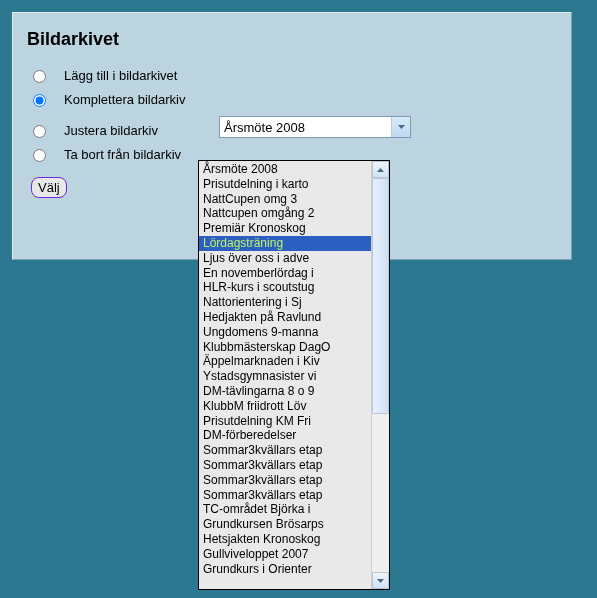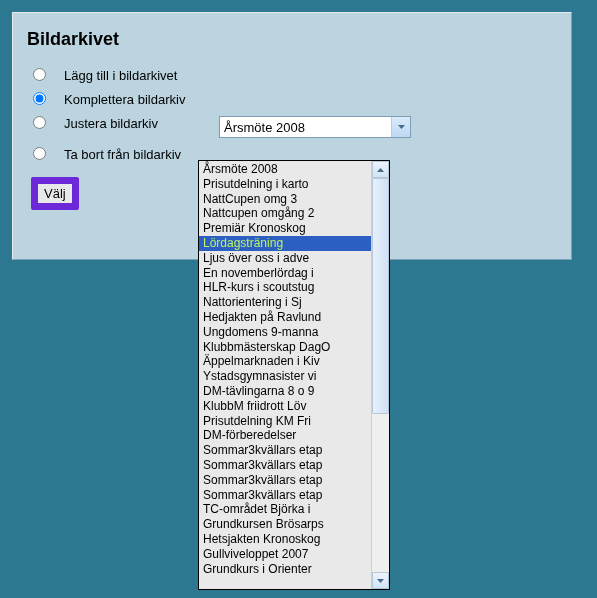--- a/index.html
+++ b/index.html
@@ -26,21 +26,21 @@
     box-sizing: border-box;
     padding: 16px 14px 14px 14px;
   }
   .panel h1 {
     margin: 0 0 18px 0;
     font-size: 18px;
     font-weight: bold;
   }
   .row {
     display: flex;
-    align-items: flex-start;
+    align-items: flex-end;
     margin-bottom: 9px;
   }
   .row input[type=radio] {
     margin: 0 18px 0 6px;
   }
   .row .lbl {
     width: 155px;
   }
   .combo {
     position: relative;
@@ -60,26 +60,26 @@
     width: 18px;
     background: linear-gradient(#d8eaf9,#bfd9f3);
     border-left: 1px solid #b6cde1;
     display: flex;
     align-items: center;
     justify-content: center;
   }
   .combo .arrow svg { display:block; }
   .btn {
     background: #e8e8e8;
-    border: 7px solid #6d28d9;
+    border: 1px solid #6d28d9;
     padding: 2px 6px;
     font-family: inherit;
     font-size: 13px;
     cursor: pointer;
-    border-radius: 2px;
+    border-radius: 8px;
     margin-left: 4px;
     margin-top: 6px;
   }
 
   
   .listbox {
     position: absolute;
     left: 198px;
     top: 160px;
     width: 192px;

